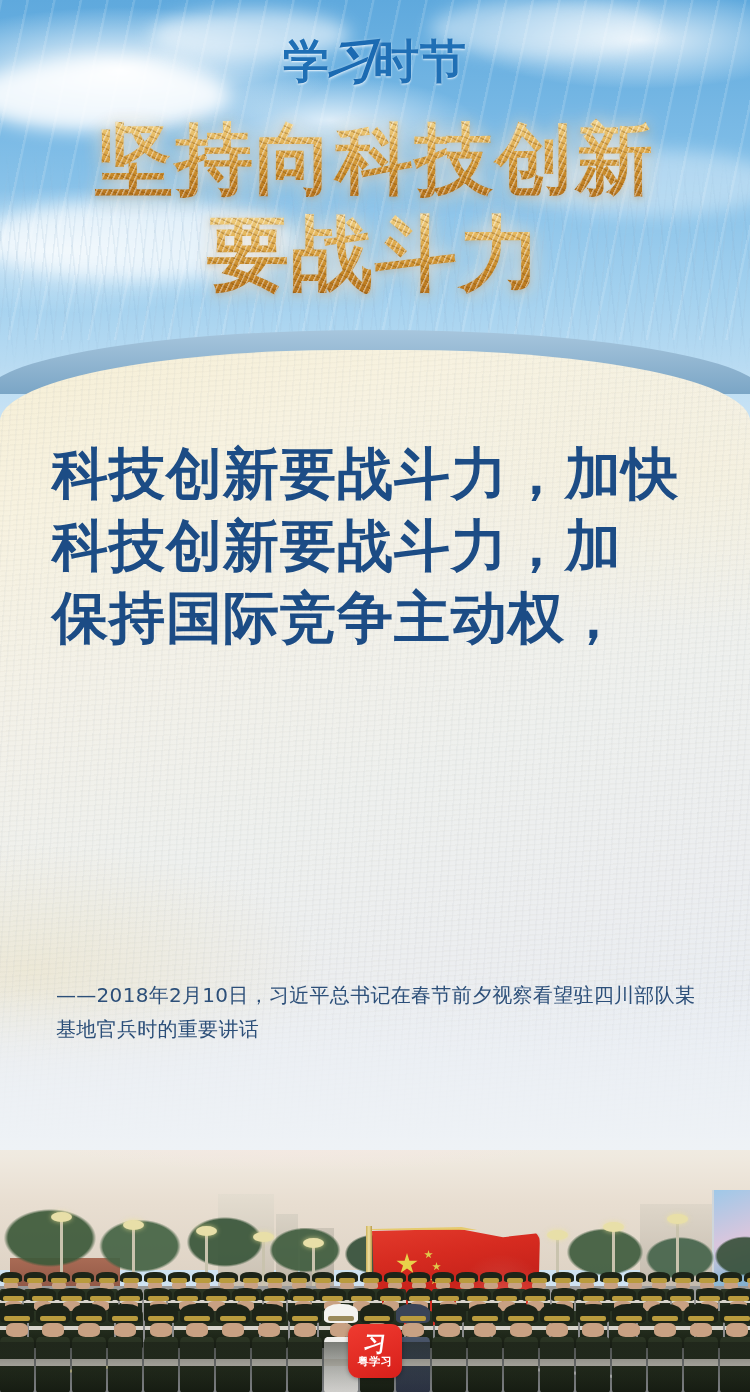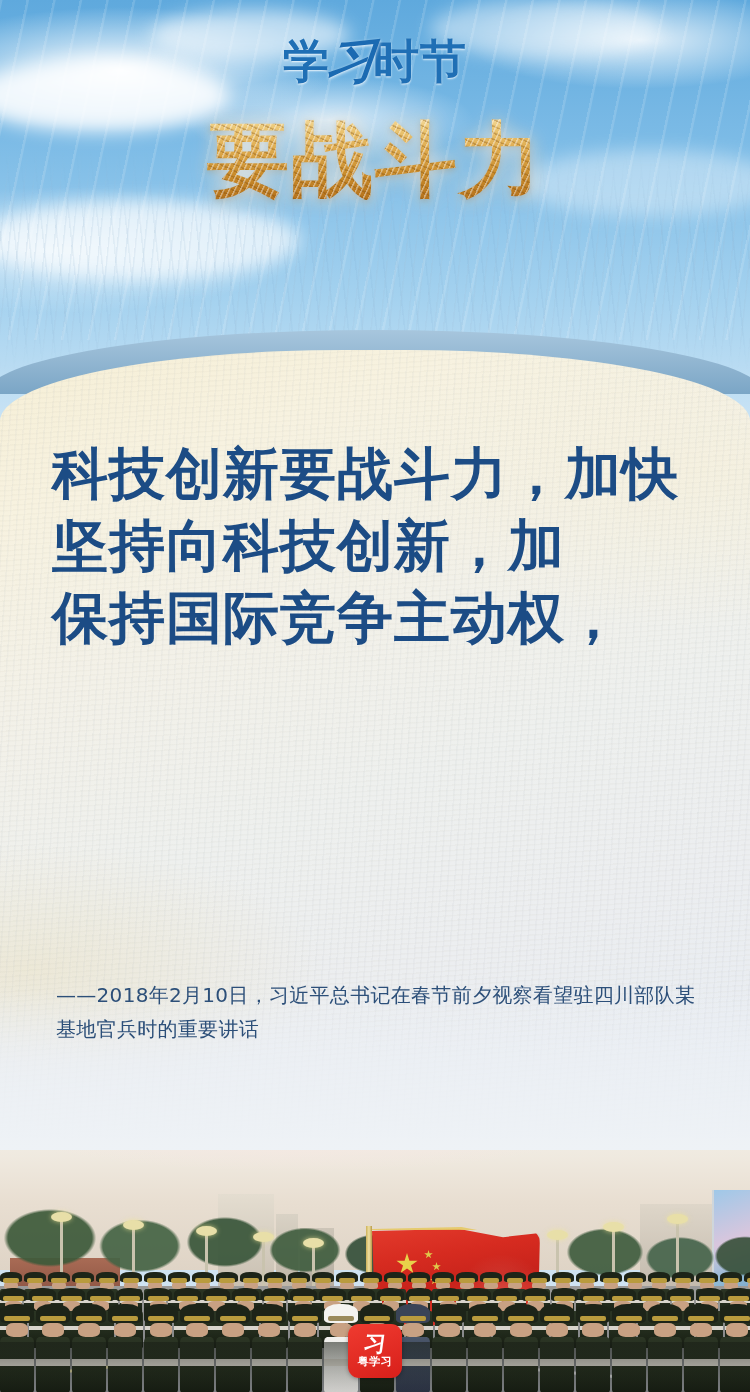--- a/index.html
+++ b/index.html
@@ -290,33 +290,34 @@
   <div class="cloud c3"></div>
   <div class="cloud c4"></div>
   <div class="cloud c5"></div>
   <div class="texture-band"></div>
 
   <div class="header-logo">
     <span class="lbl">学</span><span class="lbl xi">习</span><span class="lbl">时节</span>
   </div>
 
   <div class="gold-title">
+    <div class="gold-line l1">坚持向科技创新</div>
     <div class="gold-line l2">要战斗力</div>
   </div>
 
   <div class="card-wrap">
     <div class="card-band"></div>
     <div class="card-paper"></div>
     <div class="card-grain"></div>
     <div class="card-fade"></div>
   </div>
 
   <div class="quote">
     <div class="quote-line">科技创新要战斗力，加快</div>
-    <div class="quote-line">坚持向科技创新，加</div>
+    <div class="quote-line">科技创新要战斗力，加</div>
     <div class="quote-line">保持国际竞争主动权，</div>
   </div>
 
   <div class="attrib">——2018年2月10日，习近平总书记在春节前夕视察看望驻四川部队某基地官兵时的重要讲话</div>
 
   <div class="photo">
     <div class="photo-sky"></div>
     <div class="photo-haze"></div>
 
     <div class="bldg b1"></div>

